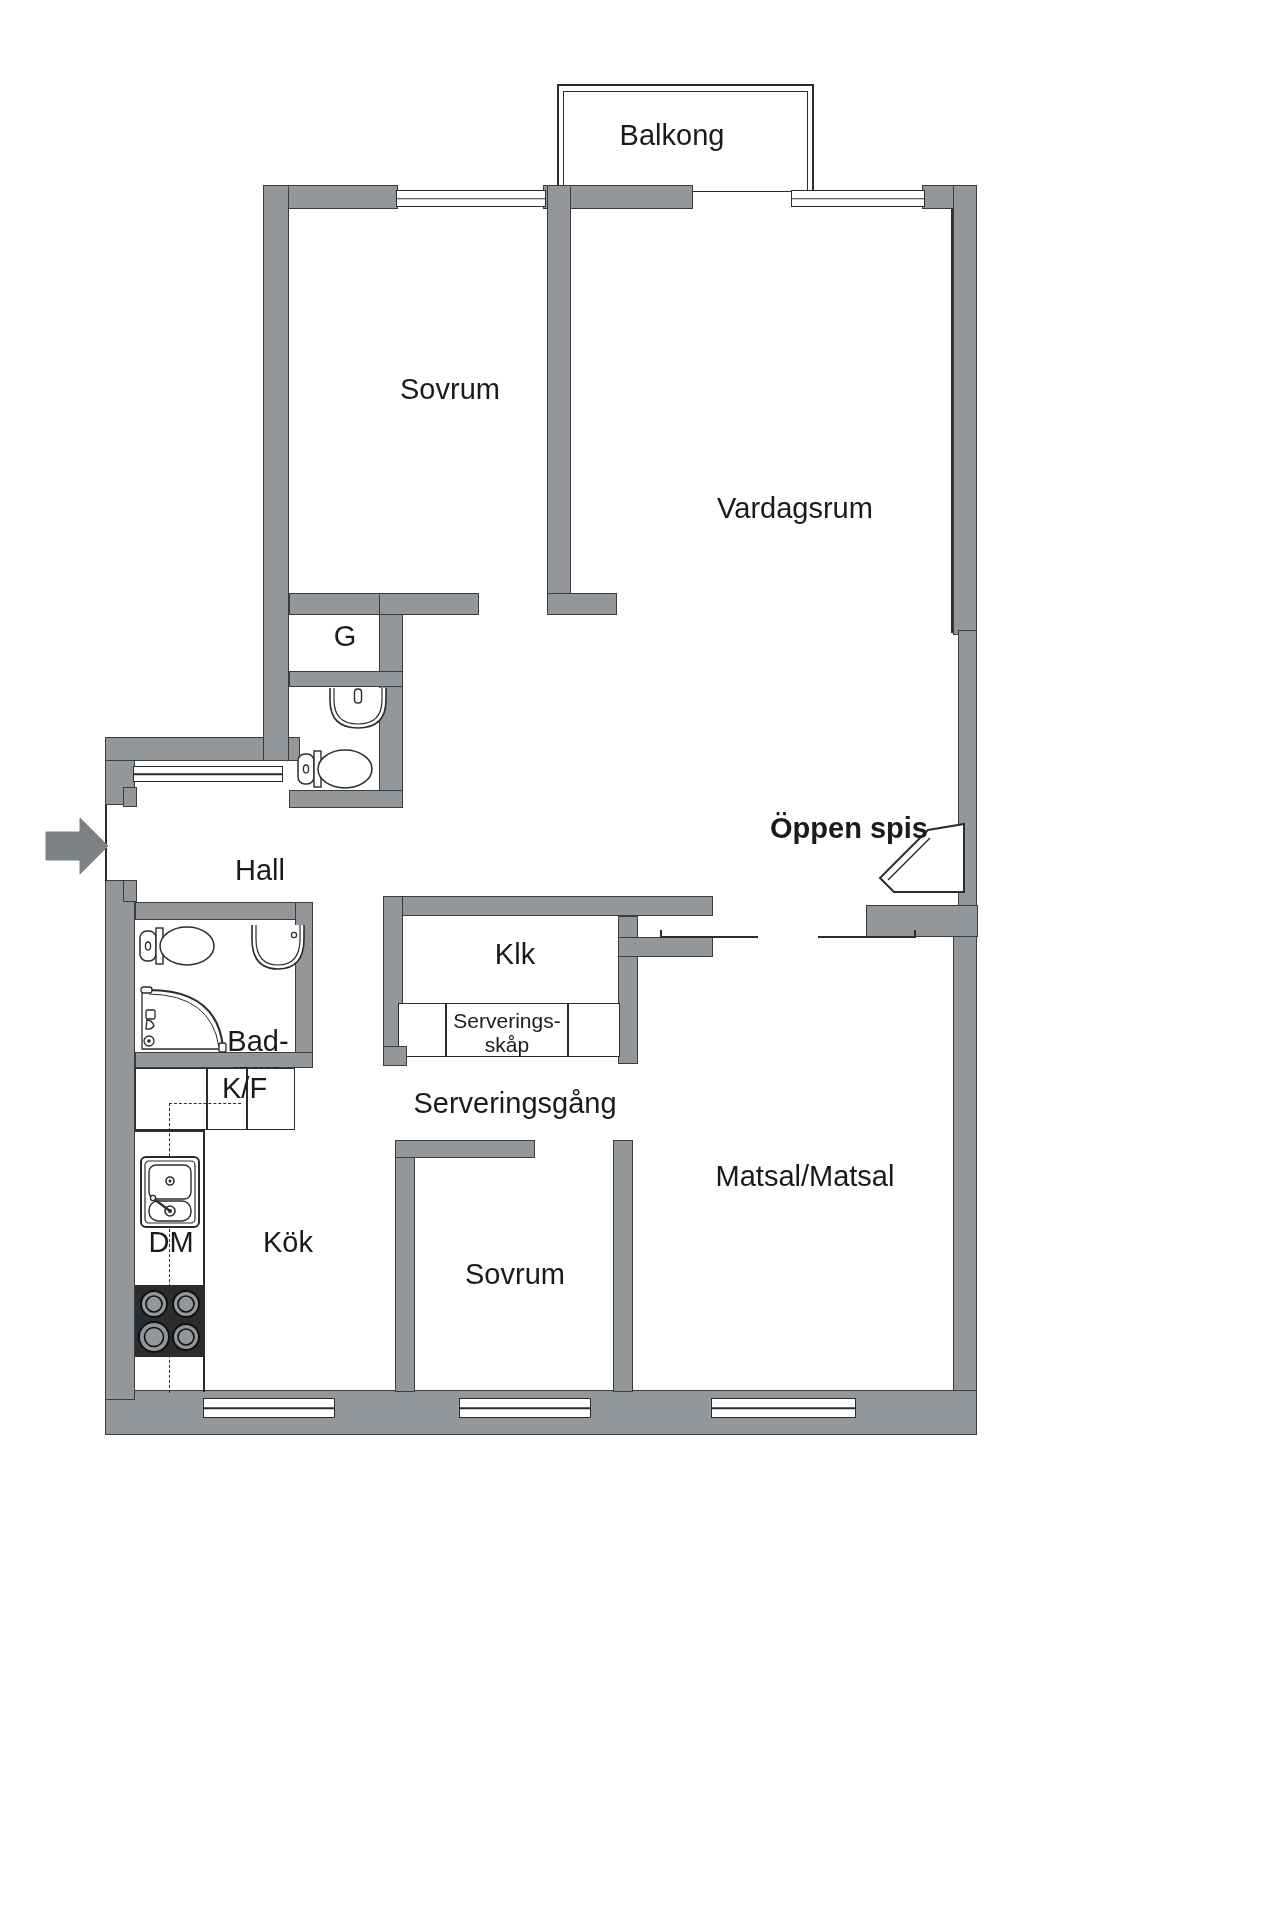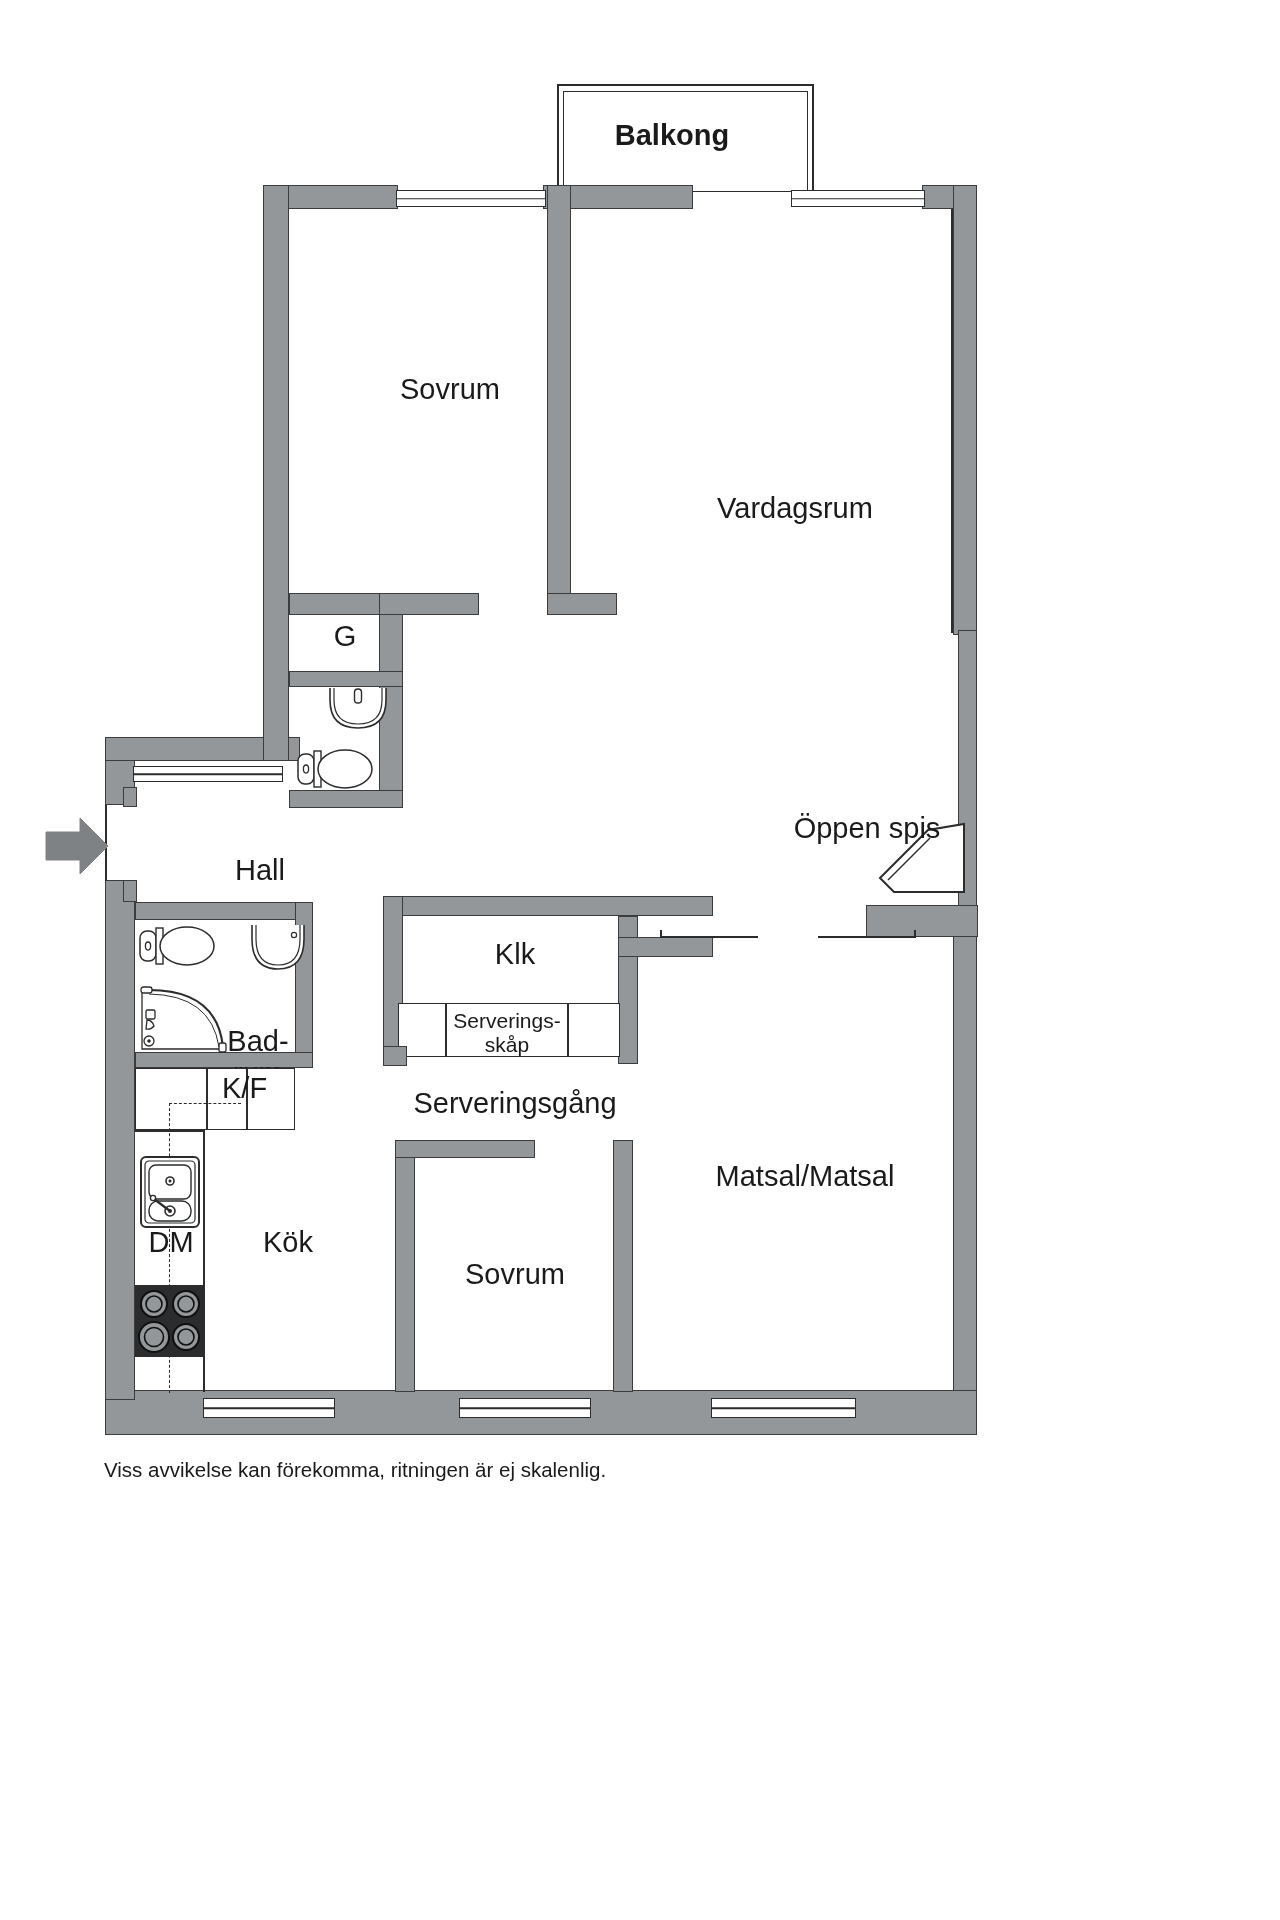--- a/index.html
+++ b/index.html
@@ -20,21 +20,21 @@
   .dashed-h{position:absolute;border-top:1.5px dashed #2a2c2d;}
   svg{display:block;overflow:visible;}
 </style>
 </head>
 <body>
 
 <div id="stage">
 
   <div class="box" style="left:557px;top:84px;width:257px;height:108px;border-width:2px;"></div>
   <div class="box" style="left:563px;top:91px;width:245px;height:101px;border-width:1px;"></div>
-  <div class="room-label" style="left:563px;top:119px;width:218px;font-weight:bold;">Balkong</div>
+  <div class="room-label" style="left:563px;top:119px;width:218px;">Balkong</div>
 
   <div class="wall" style="left:263px;top:185px;width:135px;height:24px;"></div>
 
   <div class="wall" style="left:543px;top:185px;width:150px;height:24px;"></div>
 
   <div class="wall" style="left:922px;top:185px;width:55px;height:24px;"></div>
 
   <div class="window" style="left:396px;top:190px;width:150px;height:17px;"></div>
   <div class="window" style="left:791px;top:190px;width:134px;height:17px;"></div>
 
@@ -183,21 +183,20 @@
   <div class="wall" style="left:613px;top:1140px;width:20px;height:252px;"></div>
   <div class="room-label" style="left:395px;top:1258px;width:240px;">Sovrum</div>
 
   <div class="room-label" style="left:655px;top:1160px;width:300px;">Matsal/Matsal</div>
 
   <div class="wall" style="left:866px;top:905px;width:112px;height:32px;"></div>
   <svg class="fix" style="left:876px;top:822px;" width="90" height="92" viewBox="0 0 90 92">
     <path d="M88 2 L88 70 L18 70 L4 56 L52 8 Z" fill="#fff" stroke="#2a2c2d" stroke-width="2"></path>
     <path d="M12 58 L54 16" fill="none" stroke="#2a2c2d" stroke-width="1.4"></path>
   </svg>
-  <div class="room-label" style="left:772px;top:812px;width:190px;">Öppen spis</div>
+  <div class="room-label" style="left:754px;top:812px;width:190px;font-weight:bold;">Öppen spis</div>
   <div class="thinline" style="left:818px;top:936px;width:98px;height:2px;"></div>
   <div class="thinline" style="left:914px;top:930px;width:2px;height:8px;"></div>
 
   <div class="thinline" style="left:951px;top:209px;width:2px;height:424px;"></div>
 
-  <div class="caption" style="left:104px;top:1458px;">Viss avvikelse kan förekomma, ritningen är ej skalenlig.</div>
 
 </div>
 
 </body></html>

